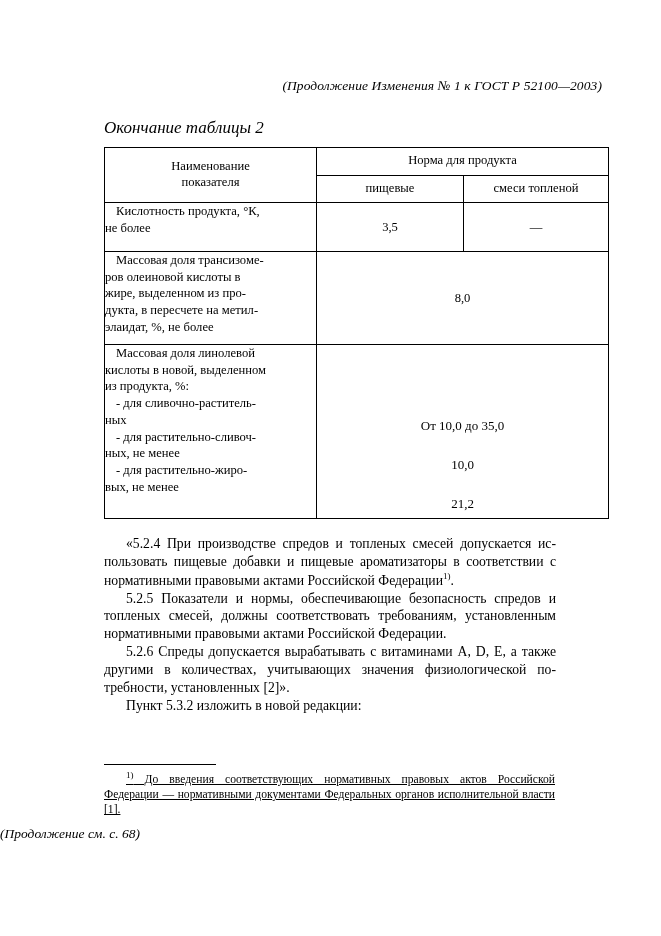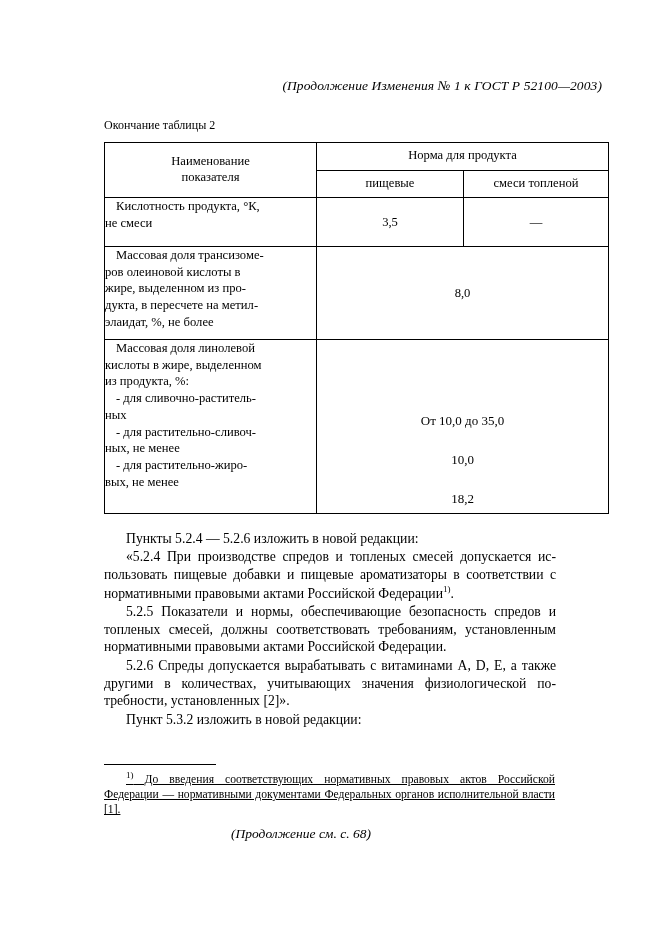--- a/index.html
+++ b/index.html
@@ -26,21 +26,22 @@
   .header-line {
     margin-top: 78px;
     text-align: right;
     font-style: italic;
     font-size: 13.5px;
     letter-spacing: 0.1px;
     padding-right: 7px;
   }
   .table-caption {
     margin-top: 24px;
-    font-size: 12px;
+    font-style: italic;
+    font-size: 17px;
     padding-left: 52px;
   }
   table.spec {
     margin-top: 9px;
     margin-left: 52px;
     border-collapse: collapse;
     width: 504px;
     table-layout: fixed;
   }
   table.spec td, table.spec th {
@@ -112,21 +113,21 @@
     text-align: justify;
   }
   .footnote p { margin: 0; text-indent: 22px; text-decoration: underline; }
   .footer-line {
     position: absolute;
     left: 0;
     top: 826px;
     width: 661px;
     padding-right: 59px;
     box-sizing: border-box;
-    text-align: center;
+    text-align: left;
     font-style: italic;
     font-size: 13.5px;
   }
 </style>
 </head>
 <body>
 
 <div class="page">
 
   <div class="header-line">(Продолжение Изменения № 1 к ГОСТ Р 52100—2003)</div>
@@ -148,64 +149,63 @@
         <td class="th-center" colspan="2">Норма для продукта</td>
       </tr>
       <tr>
         <td class="th-center">пищевые</td>
         <td class="th-center">смеси топленой</td>
       </tr>
 
       <tr>
         <td class="cell-text" style="height:48px">
           <span class="indent">Кислотность продукта, °К,</span>
-          <span class="noindent">не смеси</span>
+          <span class="noindent">не более</span>
         </td>
         <td class="cell-val">3,5</td>
         <td class="cell-val">—</td>
       </tr>
 
       <tr>
         <td class="cell-text" style="height:92px">
           <span class="indent">Массовая доля трансизоме-</span>
           <span class="noindent">ров олеиновой кислоты  в</span>
           <span class="noindent">жире, выделенном из про-</span>
           <span class="noindent">дукта, в пересчете на метил-</span>
           <span class="noindent">элаидат, %, не более</span>
         </td>
         <td class="cell-val" colspan="2">8,0</td>
       </tr>
 
       <tr>
         <td class="cell-text" style="height:160px">
           <span class="indent">Массовая доля линолевой</span>
-          <span class="noindent">кислоты в жире, выделенном</span>
+          <span class="noindent">кислоты в новой, выделенном</span>
           <span class="noindent">из продукта, %:</span>
           <span class="indent">- для сливочно-раститель-</span>
           <span class="noindent">ных</span>
           <span class="indent">- для растительно-сливоч-</span>
           <span class="noindent">ных, не менее</span>
           <span class="indent">- для растительно-жиро-</span>
           <span class="noindent">вых, не менее</span>
         </td>
         <td colspan="2" style="vertical-align:top; padding:8px">
           <div class="val-block" style="padding-top:66px; font-size:13px">
             <div>От 10,0 до 35,0</div>
             <div style="height:26px"></div>
             <div>10,0</div>
             <div style="height:26px"></div>
-            <div>18,2</div>
+            <div>21,2</div>
           </div>
         </td>
       </tr>
     </tbody>
   </table>
 
   <div class="body-text">
-    <p>Пункты 5.2.4 — 5.2.6 изложить в новой редакции:</p>
     <p><span>«5.2.4 При производстве спредов и топленых смесей допускается ис­пользовать пищевые добавки и пищевые ароматизаторы в соответствии с нормативными правовыми актами Российской Федерации</span><sup class="fn">1)</sup><span>.</span></p>
     <p>5.2.5 Показатели и нормы, обеспечивающие безопасность спредов и топленых смесей, должны соответствовать требованиям, установленным нормативными правовыми актами Российской Федерации.</p>
     <p>5.2.6 Спреды допускается вырабатывать с витаминами А, D, Е, а так­же другими в количествах, учитывающих значения физиологической по­требности, установленных [2]».</p>
     <p>Пункт 5.3.2 изложить в новой редакции:</p>
   </div>
 
   <div class="footnote-rule"></div>
 
   <div class="footnote">
     <p><sup class="fn">1)</sup><span> До введения соответствующих нормативных правовых актов Российской Федерации — нормативными документами Федеральных органов исполнитель­ной власти [1].</span></p>

